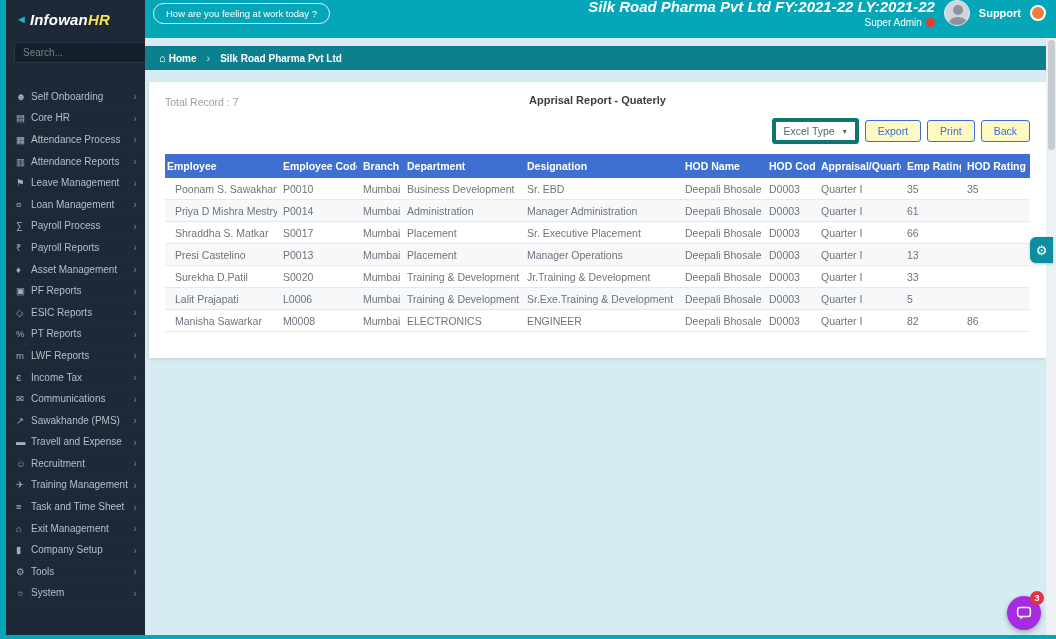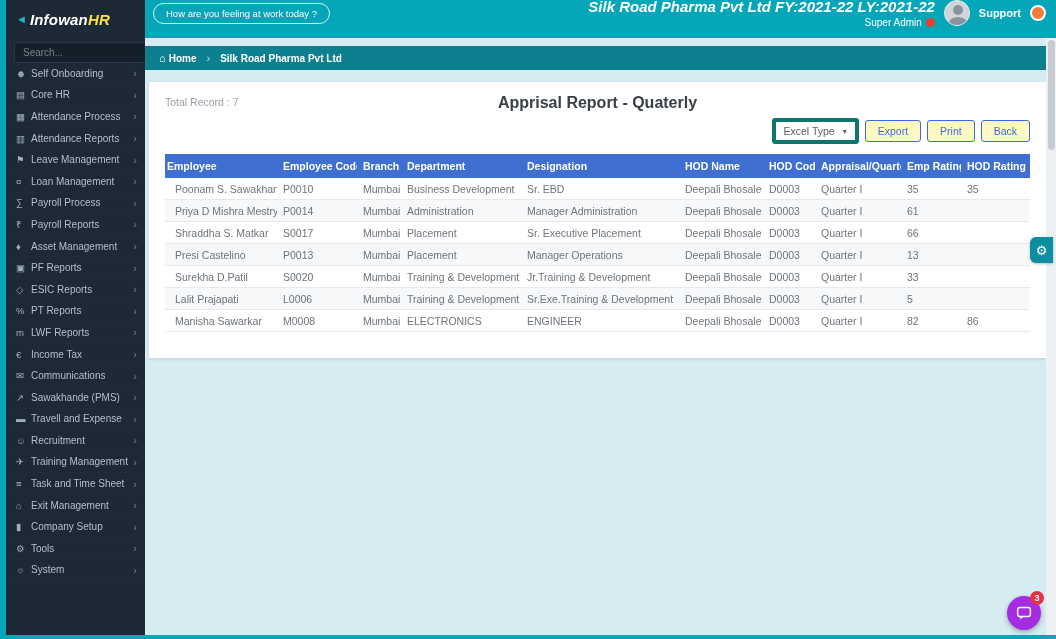--- a/index.html
+++ b/index.html
@@ -5,21 +5,21 @@
   * { margin:0; padding:0; box-sizing:border-box; }
   html,body { width:1056px; height:639px; font-family:"Liberation Sans", sans-serif; }
   #app { position:relative; width:1056px; height:639px; overflow:hidden; background:#04a6b8; }
 
   
   .sidebar { position:absolute; left:6px; top:0; width:139px; height:635px; background:#1d2936; overflow:hidden; }
   .logo { height:38px; display:flex; align-items:center; padding-left:10px; }
   .logo-chevron { color:#19b9c9; font-size:11px; margin-right:3px; }
   .logo-text { font-style:italic; font-weight:bold; font-size:15px; color:#fff; letter-spacing:0.2px; }
   .logo-hr { color:#fde047; }
-  .search { display:block; width:133px; margin:4px 8px 0 8px; background:#141f2a; border:1px solid #2a3짜644; border:1px solid #2a3644; border-radius:2px; color:#c4ccd4; font-size:10px; padding:4px 8px; outline:none; font-family:"Liberation Sans", sans-serif;}
+  .search { display:block; width:133px; margin:4px 8px 23px 8px; background:#141f2a; border:1px solid #2a3짜644; border:1px solid #2a3644; border-radius:2px; color:#c4ccd4; font-size:10px; padding:4px 8px; outline:none; font-family:"Liberation Sans", sans-serif;}
   .search::placeholder { color:#76818c; }
   .menu { list-style:none; }
   .menu-item { display:flex; align-items:center; height:21.6px; padding:0 8px 0 10px; cursor:pointer; border-bottom:1px solid rgba(255,255,255,0.02); }
   .mi-icon { width:15px; font-size:9.5px; color:#9fb0bd; flex:none; }
   .mi-label { flex:1; font-size:10px; color:#b6bfc8; white-space:nowrap; overflow:hidden; }
   .mi-chevron { color:#76818c; font-size:11px; }
 
   
   .topbar { position:absolute; left:145px; top:0; width:911px; height:26px; background:#04a6b8; display:flex; align-items:center; justify-content:space-between; padding:0 10px 0 8px; }
   .mood-pill { background:transparent; border:1px solid rgba(255,255,255,0.85); border-radius:12px; color:#fff; font-size:9.5px; padding:4px 12px; cursor:pointer; font-family:"Liberation Sans", sans-serif; }
@@ -37,21 +37,21 @@
   
   .main { position:absolute; left:145px; top:38px; width:911px; height:597px; background:#d7ebf2; overflow:hidden; }
   .breadcrumb { margin-top:8px; height:24px; width:901px; background:#0d808f; display:flex; align-items:center; padding-left:14px; color:#fff; font-size:10px; }
   .bc-home { display:flex; align-items:center; font-weight:bold; cursor:pointer; }
   .bc-home-icon { font-size:11px; margin-right:3px; }
   .bc-sep { margin:0 10px; color:#bfe2e8; font-size:11px; }
   .bc-current { font-weight:bold; }
 
   .card { margin:12px 10px 0 4px; background:#fff; padding:0 16px 26px 16px; box-shadow:0 1px 3px rgba(0,0,0,0.12); }
   .card-head { position:relative; padding-top:14px; }
-  .card-title { position:absolute; top:12px; left:0; right:0; text-align:center; font-size:16px; font-weight:bold; color:#3a4048; }
+  .card-title { position:absolute; top:12px; left:0; right:0; text-align:center; font-size:11px; font-weight:bold; color:#3a4048; }
   .total-record { font-size:10.5px; color:#99a0a7; }
   .controls { display:flex; justify-content:flex-end; align-items:center; gap:6px; margin:10px 0 10px 0; }
   .select { display:inline-flex; align-items:center; gap:8px; border:4px solid #0f766e; border-radius:3px; background:#fff; color:#5a6066; font-size:10.5px; padding:3px 8px; cursor:pointer; }
   .caret { font-size:8px; color:#5a6066; }
   .btn { background:#fef9c3; border:1px solid #3a6fd8; color:#3a6fd8; border-radius:3px; font-size:10.5px; padding:4px 12px; cursor:pointer; font-family:"Liberation Sans", sans-serif; }
 
   .report-table { width:100%; border-collapse:collapse; table-layout:fixed; }
   .report-table th { background:#3f6fd1; color:#fff; font-size:10.5px; font-weight:bold; text-align:left; padding:6px 6px; white-space:nowrap; overflow:hidden; }
   .report-table th:first-child { padding-left:2px; }
   .report-table td { font-size:10.5px; color:#6d747c; padding:4.5px 6px; border-bottom:1px solid #e6e9ed; white-space:nowrap; overflow:hidden; }

